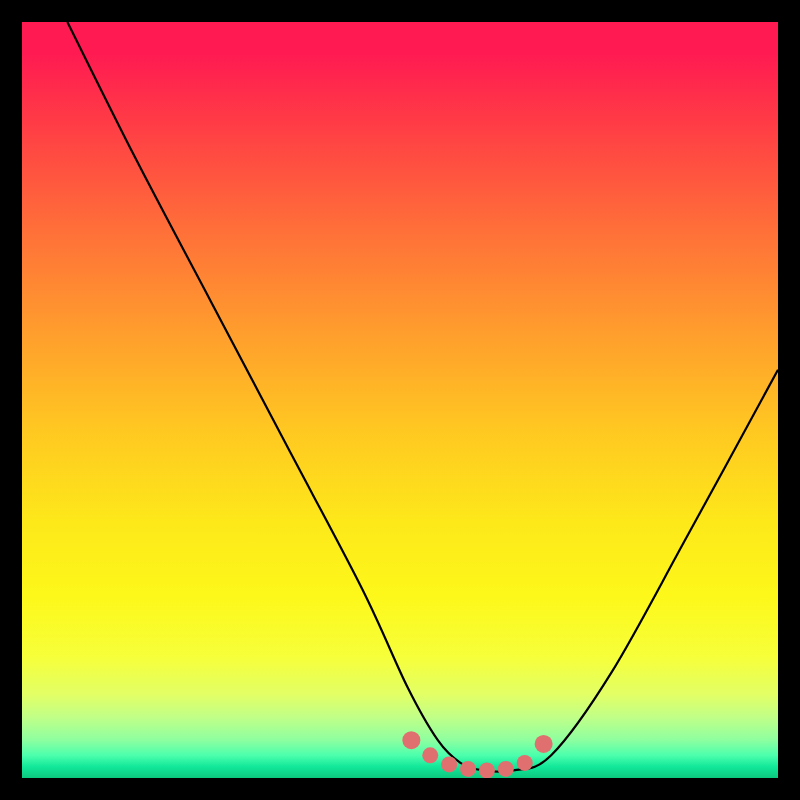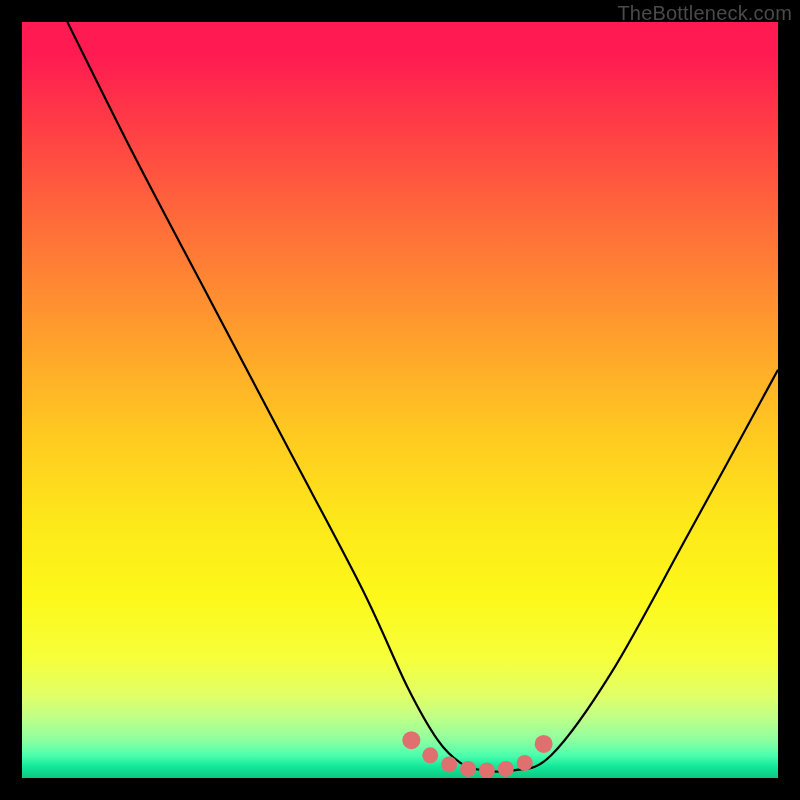--- a/index.html
+++ b/index.html
@@ -78,14 +78,13 @@
           <circle cx="408.24" cy="733.32" r="8" fill="#e07070"></circle>
           <circle cx="427.14" cy="742.392" r="8" fill="#e07070"></circle>
           <circle cx="446.03999999999996" cy="746.928" r="8" fill="#e07070"></circle>
           <circle cx="464.94" cy="748.44" r="8" fill="#e07070"></circle>
           <circle cx="483.84000000000003" cy="746.928" r="8" fill="#e07070"></circle>
           <circle cx="502.74" cy="740.88" r="8" fill="#e07070"></circle>
           <circle cx="521.64" cy="721.98" r="9" fill="#e07070"></circle>
         </g>
     </svg>
   </div>
-  <div class="attribution">TheBottleneck.com</div>
 </div>
 
 </body></html>

